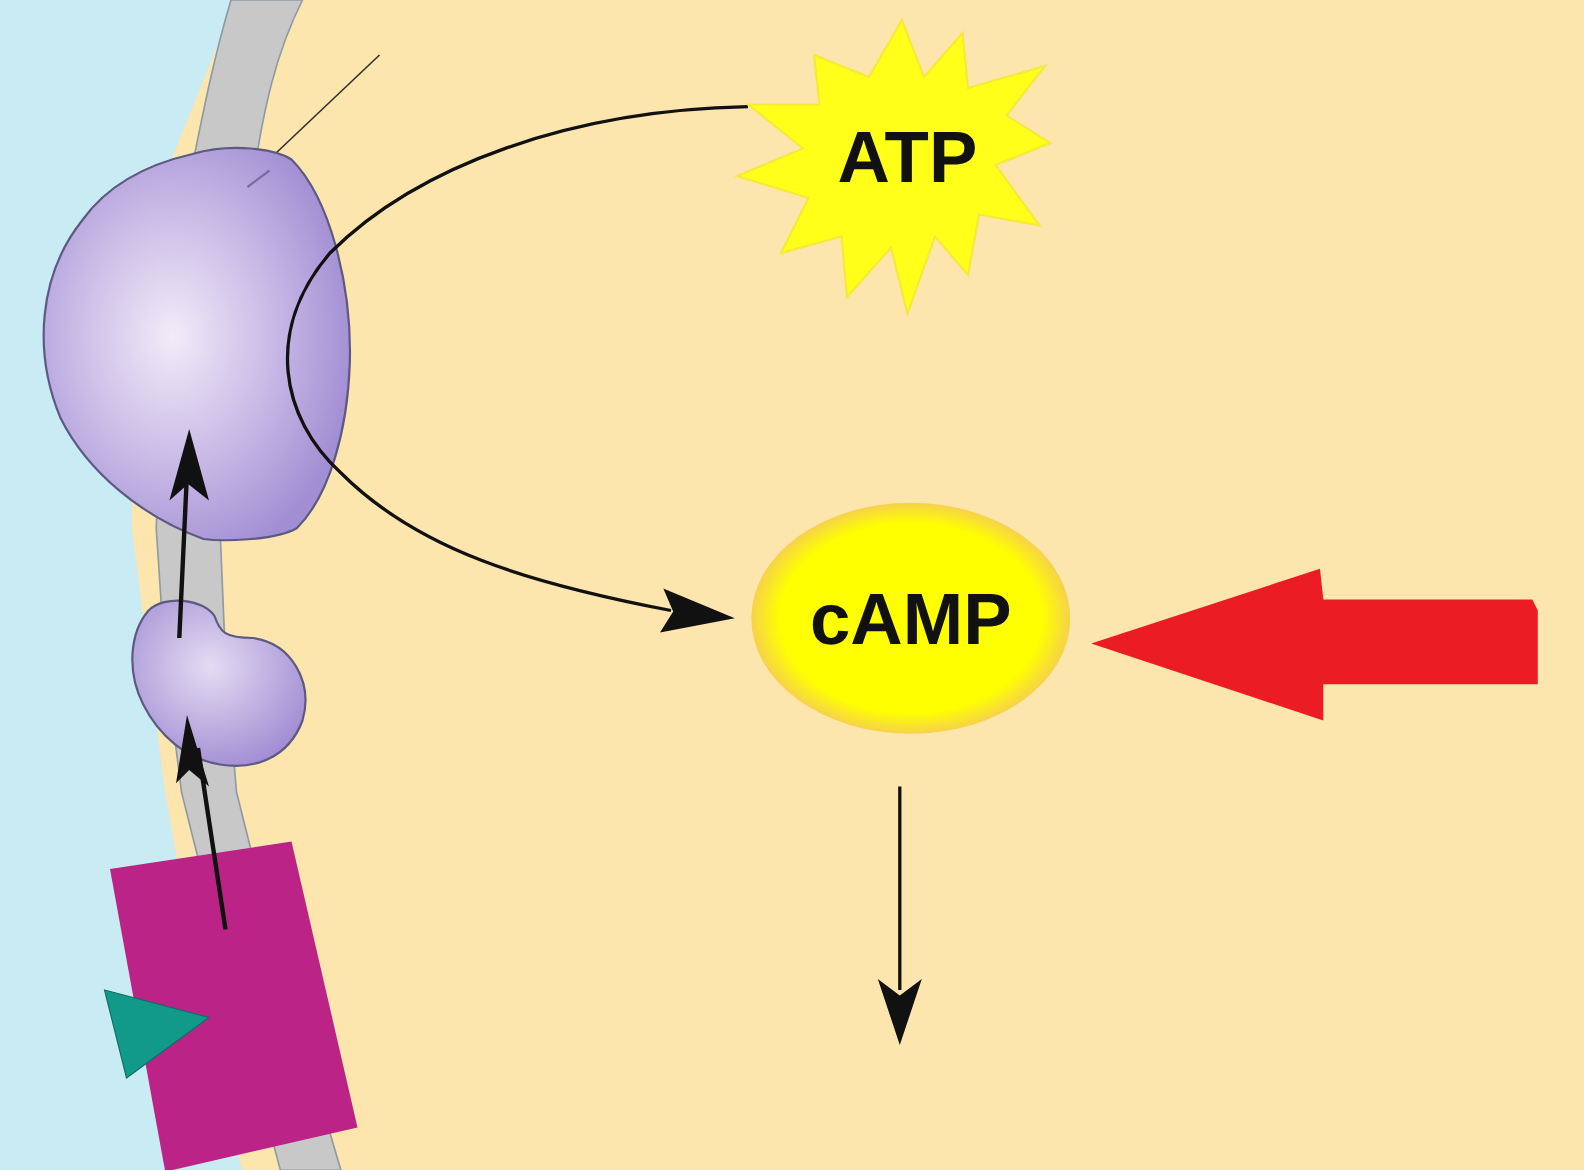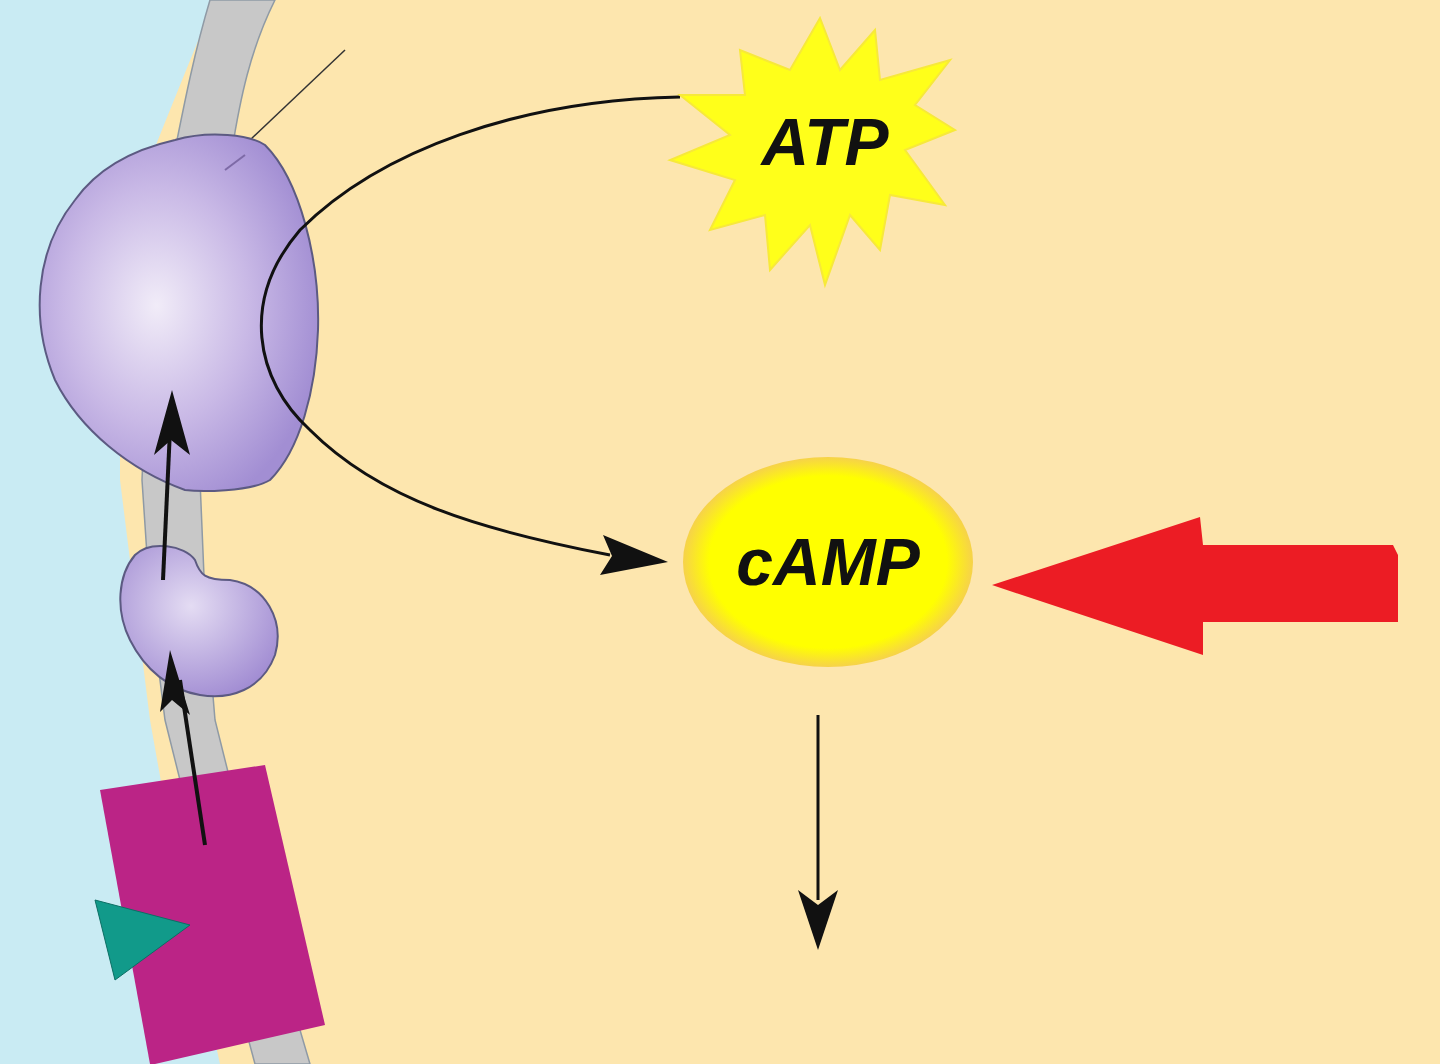--- a/index.html
+++ b/index.html
@@ -7,21 +7,20 @@
       padding: 0;
       width: 1440px;
       height: 1064px;
       overflow: hidden;
       background: #fde6ae;
     }
     #stage {
       position: relative;
       width: 1440px;
       height: 915px;
-      font-style: italic;
     }
     svg { display: block; }
     .label {
       font-family: "Liberation Sans", sans-serif;
       font-weight: bold;
       fill: #111111;
     }
   </style>
 </head>
 <body>

